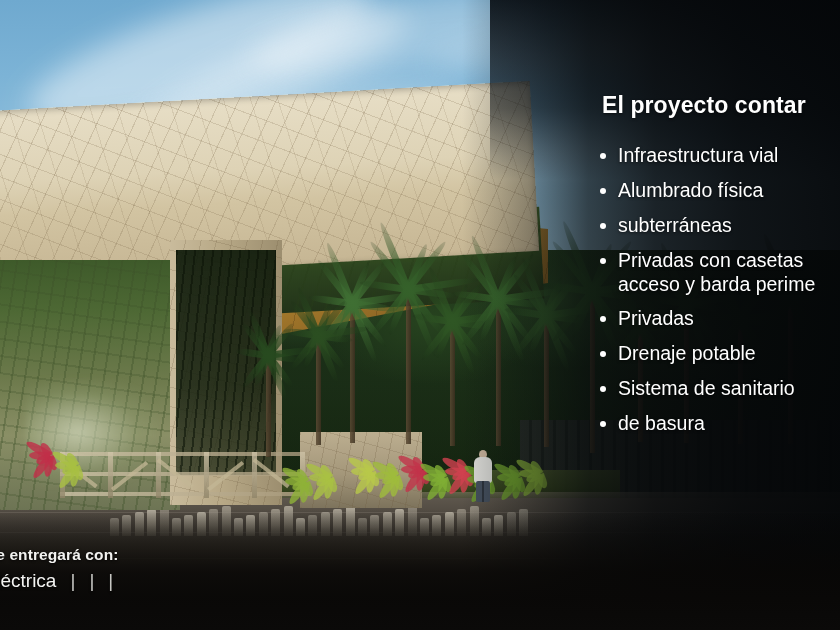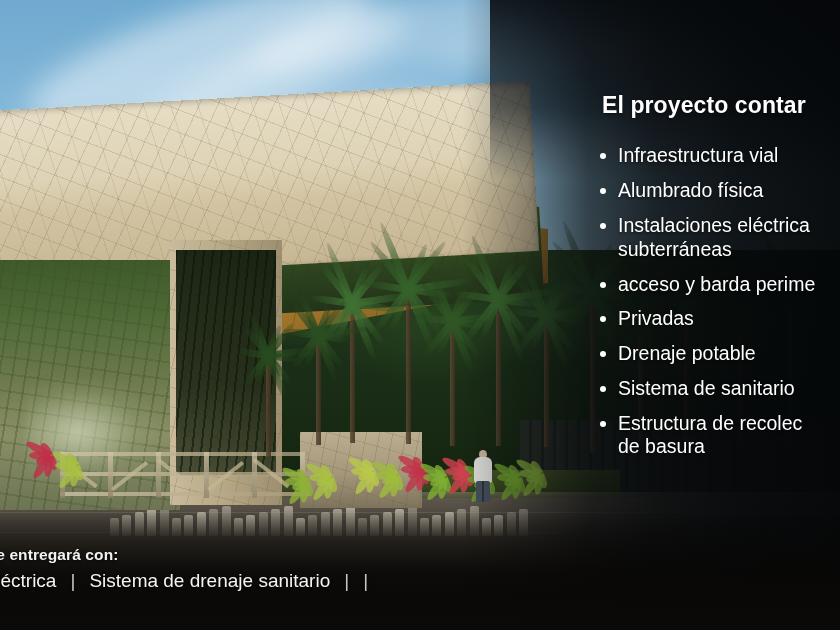--- a/index.html
+++ b/index.html
@@ -715,31 +715,30 @@
 
   <div class="overlay-top"></div>
   <div class="overlay-right"></div>
   <div class="overlay-bottom"></div>
 
   <div class="text-panel">
     <div class="panel-title">El proyecto contar</div>
     <ul class="bullet-list" id="bullet-list">
         <li class="bullet-item"><span>Infraestructura vial</span></li>
         <li class="bullet-item"><span>Alumbrado física</span></li>
-        <li class="bullet-item"><span>Instalaciones eléctrica</span><span class="l2">subterráneas</span></li>
-        <li class="bullet-item"><span class="l2">acceso y barda perime</span></li>
+        <li class="bullet-item"><span class="l2">subterráneas</span></li>
+        <li class="bullet-item"><span>Privadas con casetas</span><span class="l2">acceso y barda perime</span></li>
         <li class="bullet-item"><span>Privadas</span></li>
         <li class="bullet-item"><span>Drenaje potable</span></li>
         <li class="bullet-item"><span>Sistema de sanitario</span></li>
-        <li class="bullet-item"><span>Estructura de recolec</span><span class="l2">de basura</span></li>
+        <li class="bullet-item"><span class="l2">de basura</span></li>
       </ul>
   </div>
 
   <div class="footer-lead">no se entregará con:</div>
   <div class="footer-strip" id="footer-strip">
       <span>gía eléctrica</span>
       <span class="footer-sep">|</span>
-      <span>Sistema de drenaje sanitario</span>
       <span class="footer-sep">|</span>
       <span class="footer-sep">|</span>
     </div>
 
 </div>
 
 </body></html>

